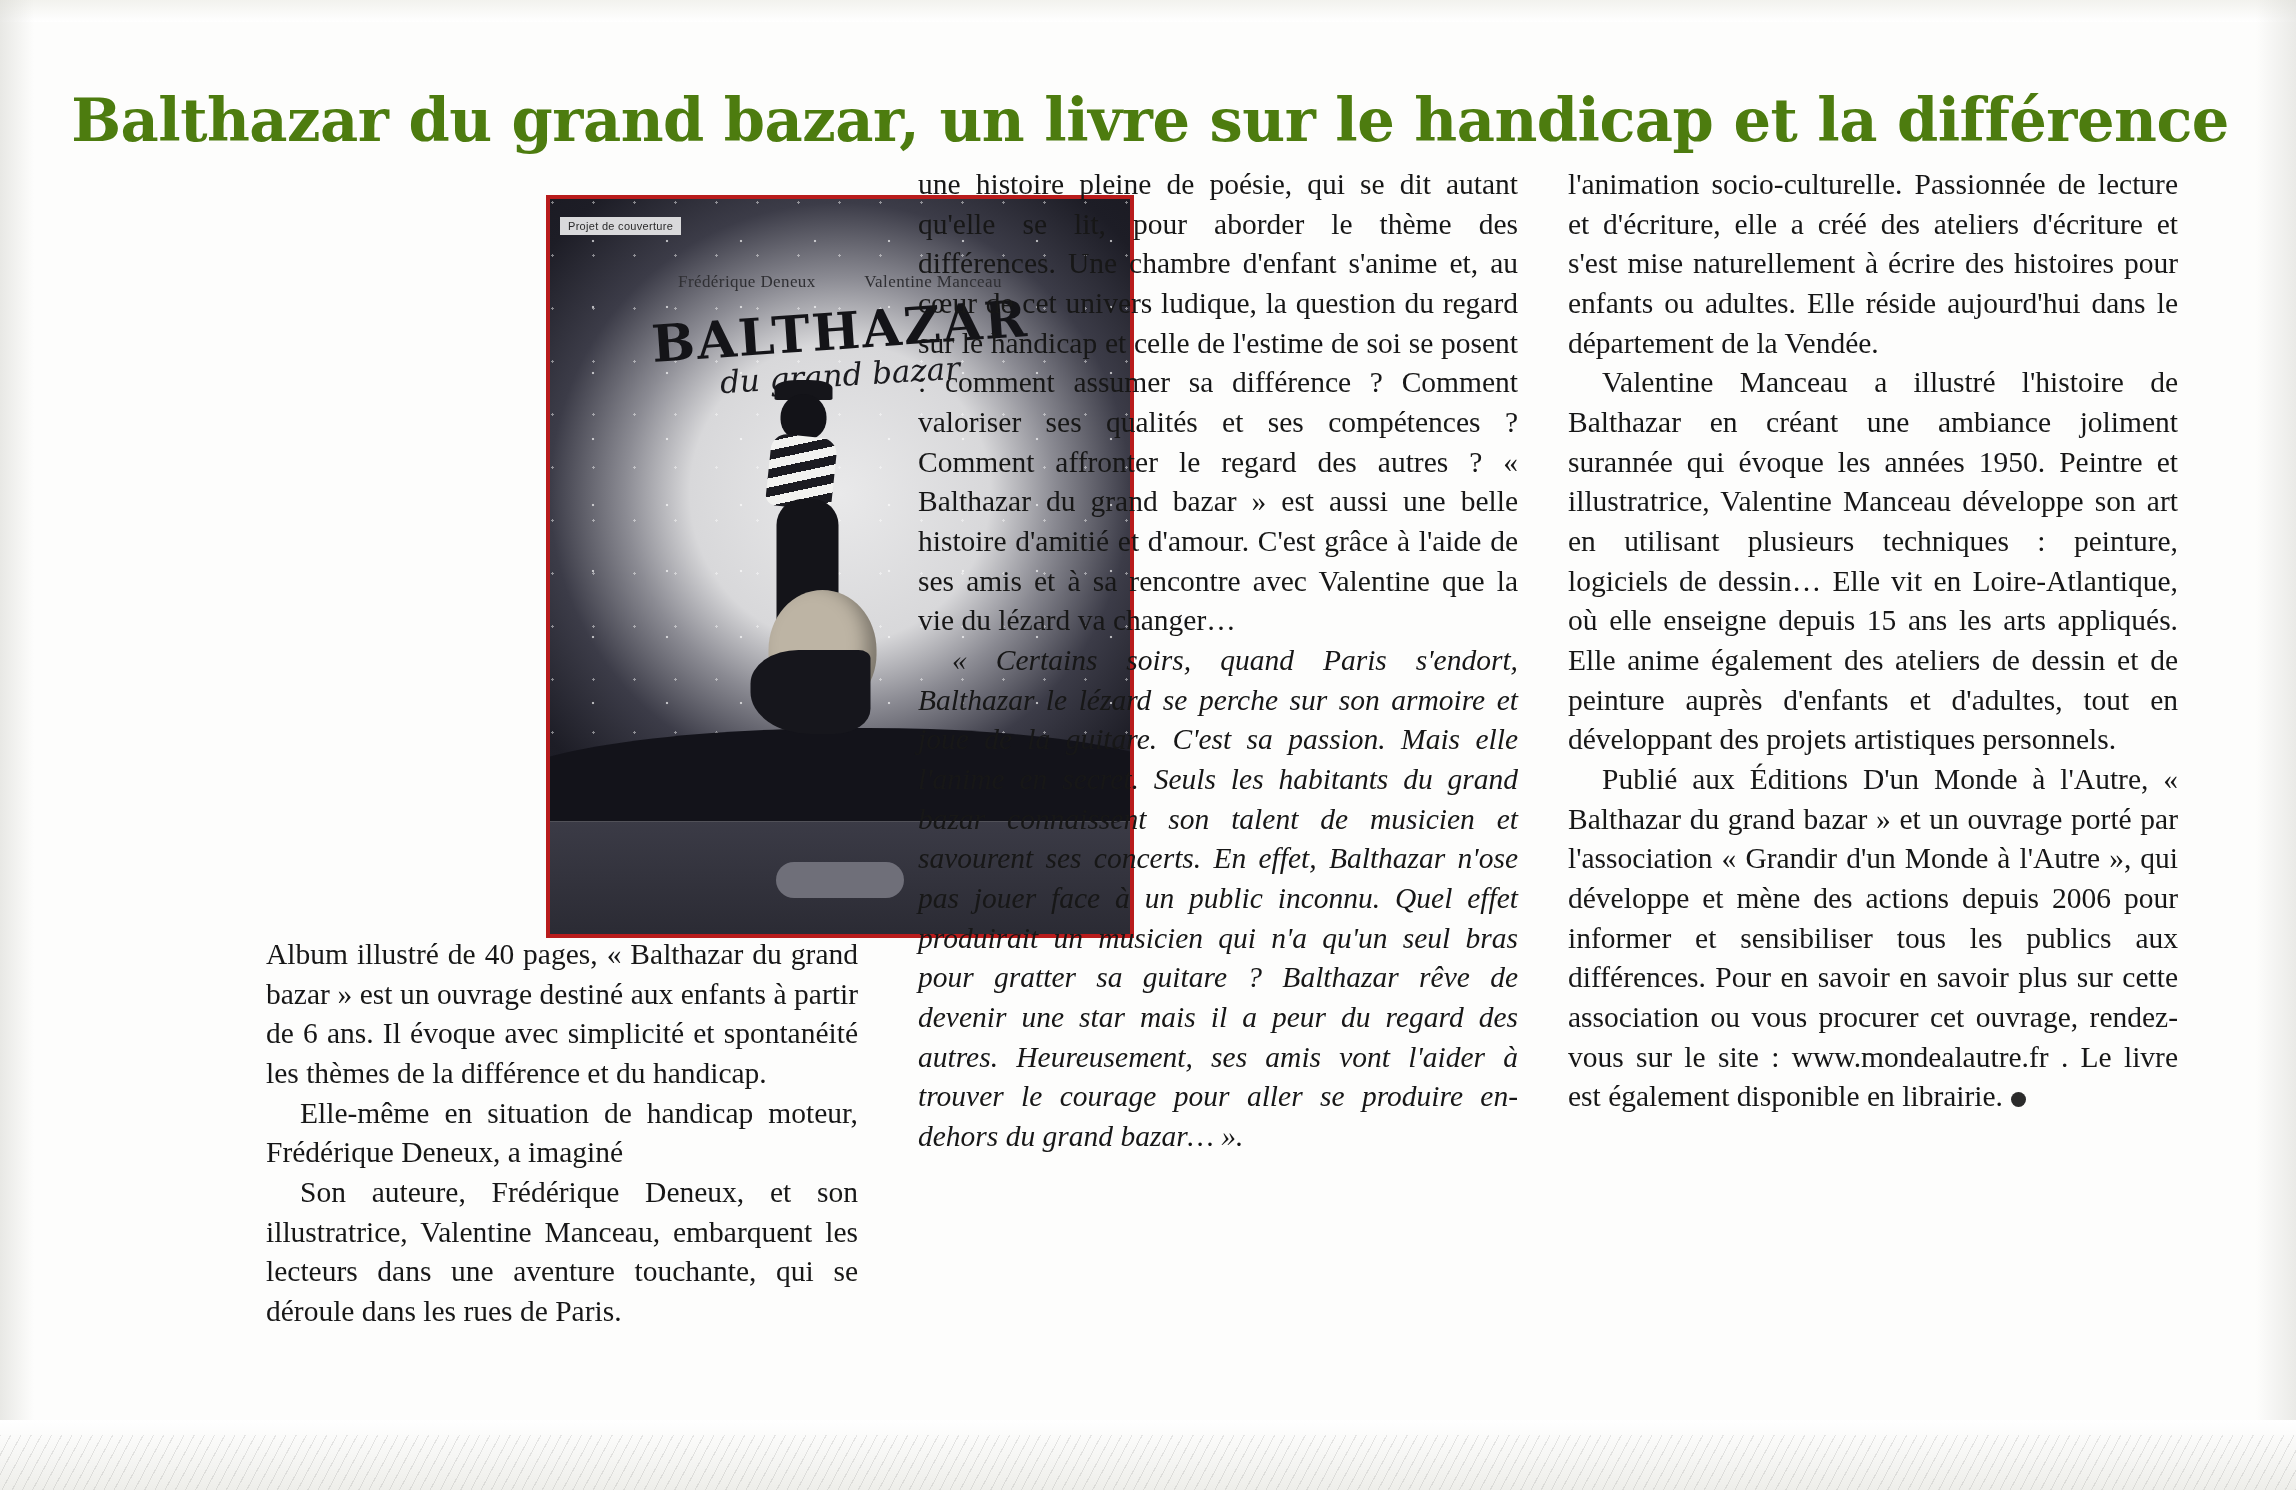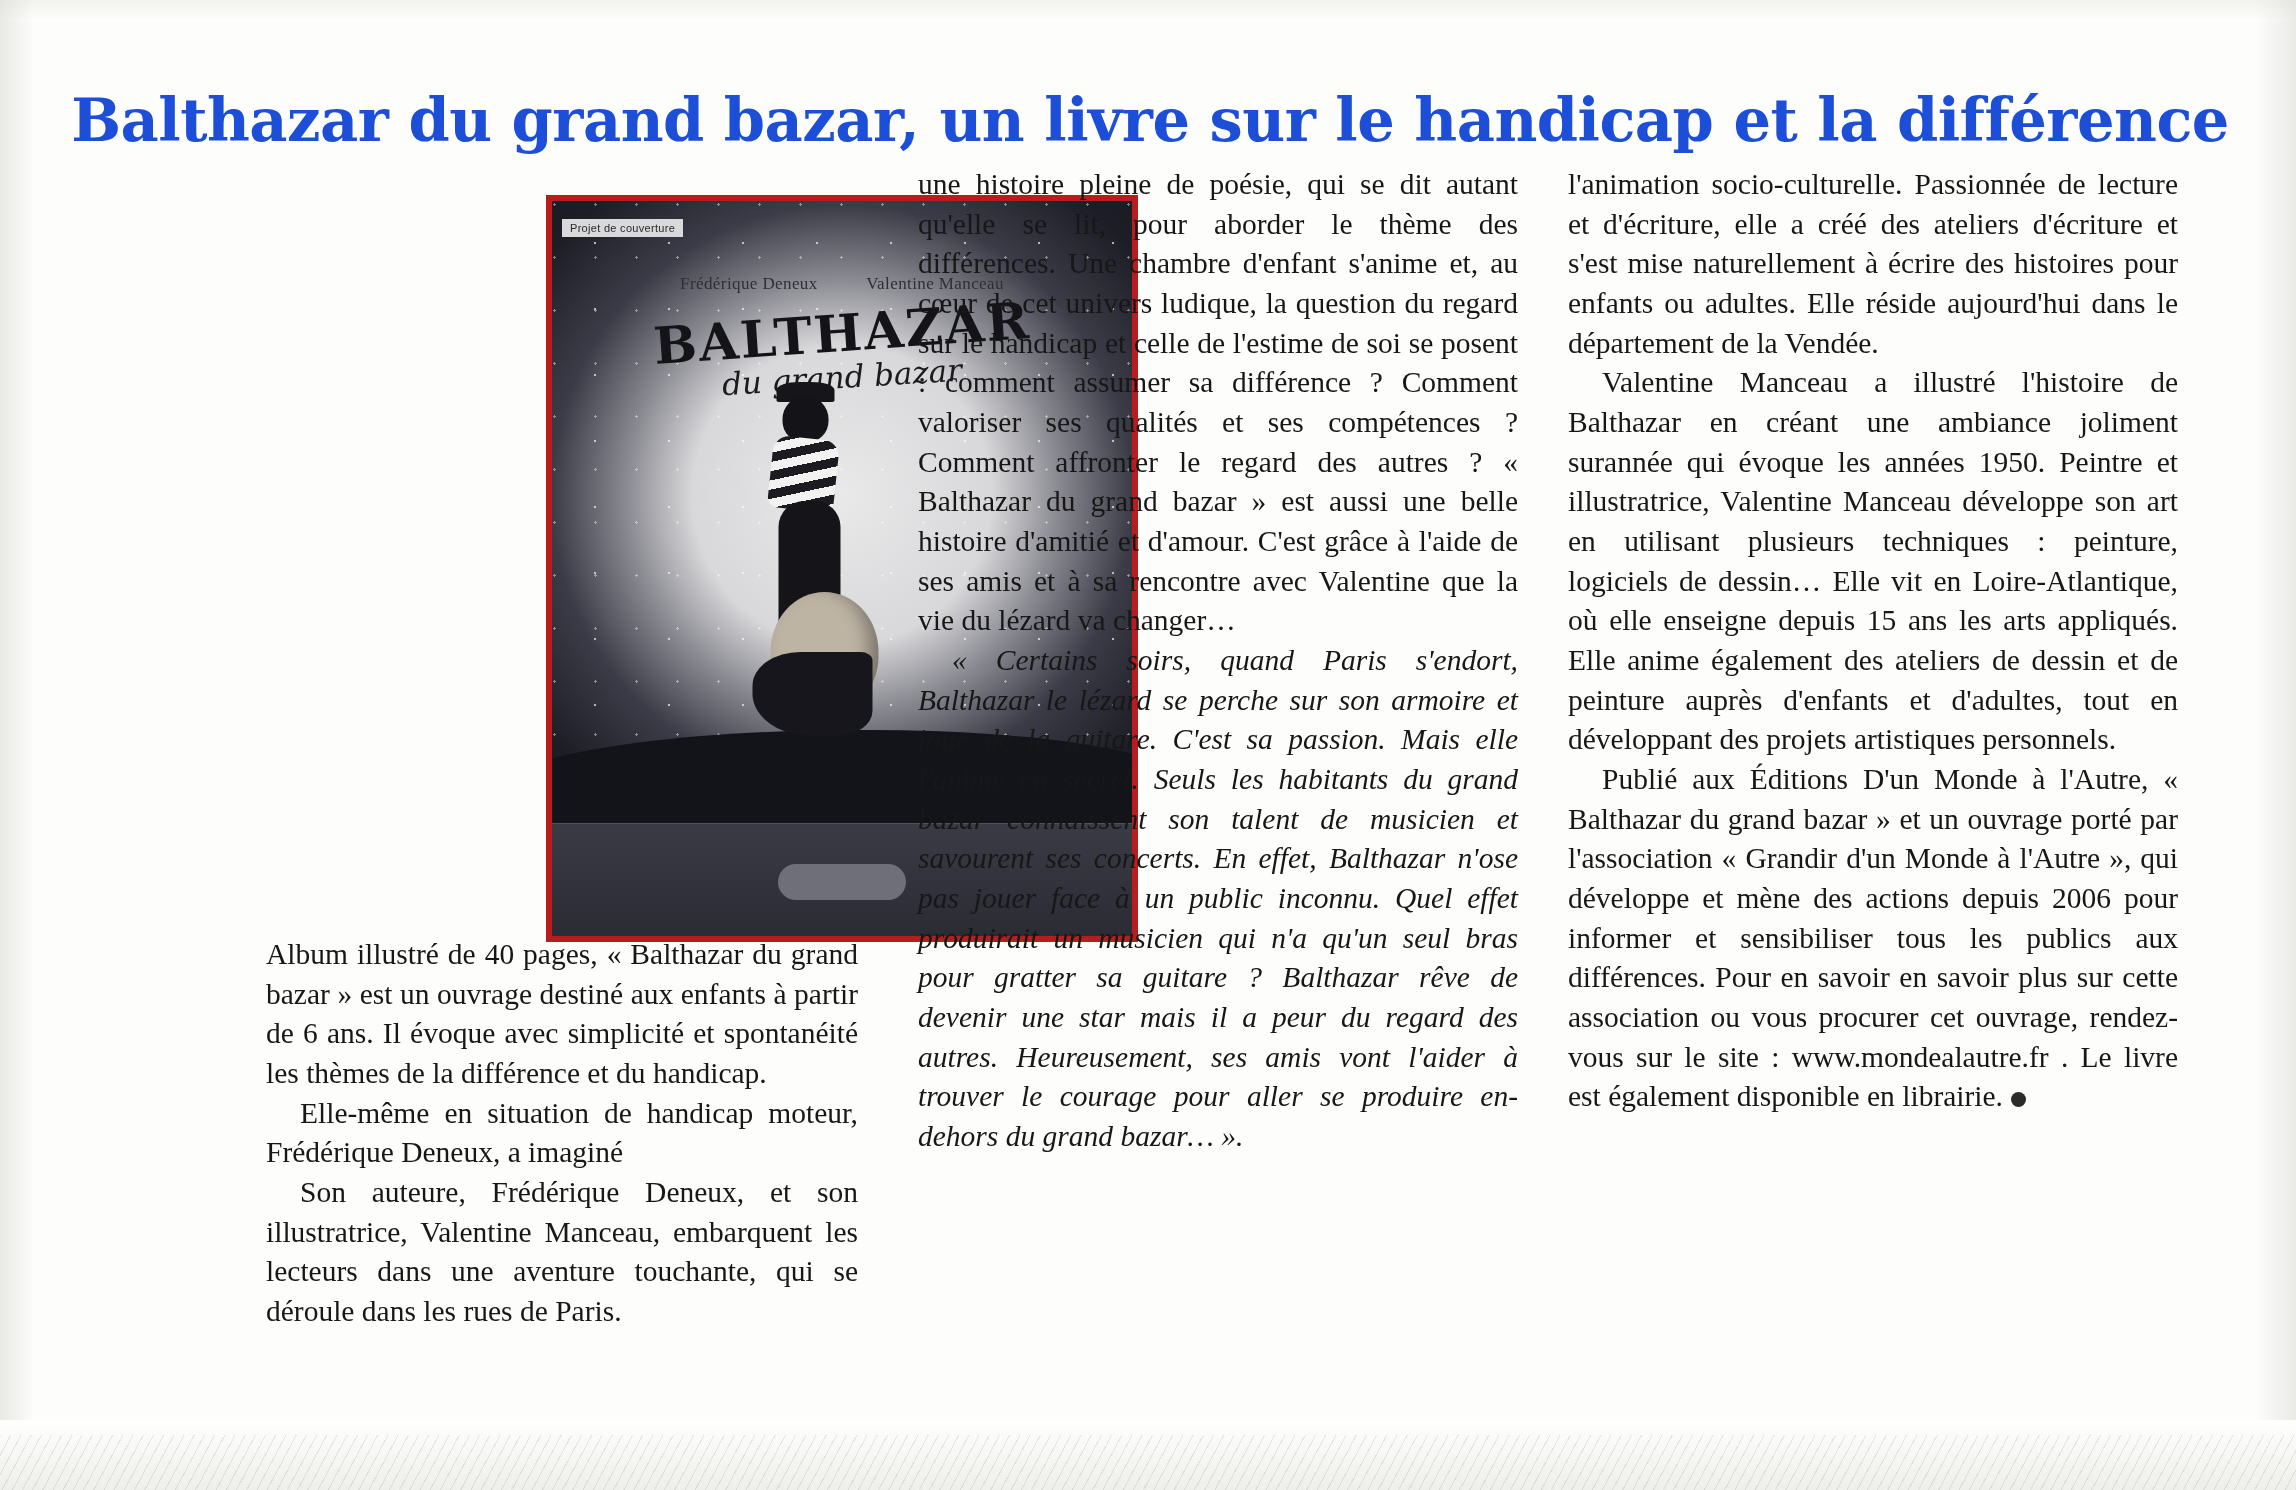--- a/index.html
+++ b/index.html
@@ -58,21 +58,21 @@
     position: absolute;
     left: 60px;
     top: 50px;
     width: 2180px;
     font-family: "DejaVu Serif", serif;
     font-weight: bold;
     font-size: 59px;
     line-height: 1.06;
     letter-spacing: -0.5px;
     text-align: center;
-    color: #1d4ed8;
+    color: #4d7c0f;
   }
 
   .columns {
     position: absolute;
     left: 0;
     top: 165px;
     width: 2296px;
     height: 1260px;
   }
 
@@ -103,21 +103,21 @@
     width: 592px;
   }
 
   .cover-figure {
     position: absolute;
     left: 240px;
     top: 0px;
     width: 580px;
     height: 735px;
     background: #737373;
-    border: 6px solid #b91c1c;
+    border: 4px solid #b91c1c;
     overflow: hidden;
   }
   .cover-inner {
     position: absolute;
     left: 0; top: 0; right: 0; bottom: 0;
     background:
       radial-gradient(circle at 50% 40%, #e9e9ea 0px, #d8d8da 150px, #8b8b93 215px, #3c3c48 290px, #1d1d26 380px, #15151c 100%);
   }
   .cover-stars {
     position: absolute; left: 0; top: 0; right: 0; bottom: 0;

